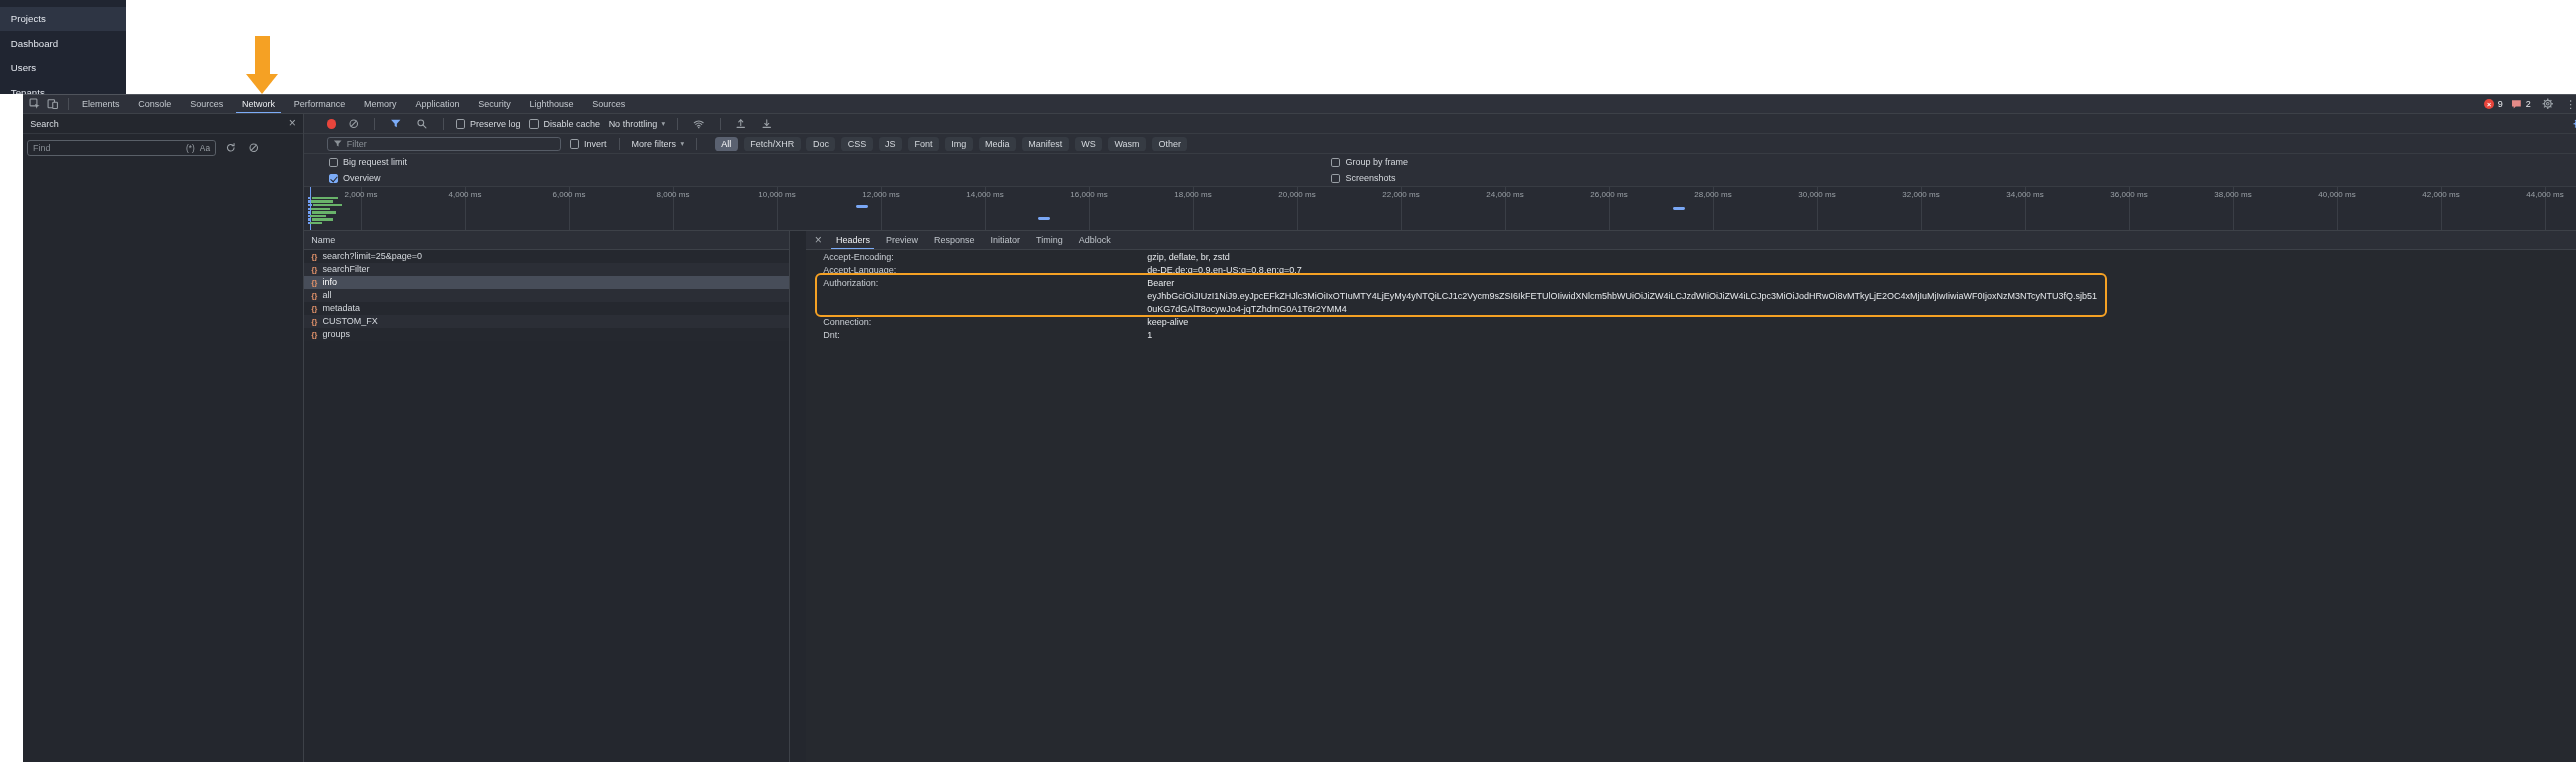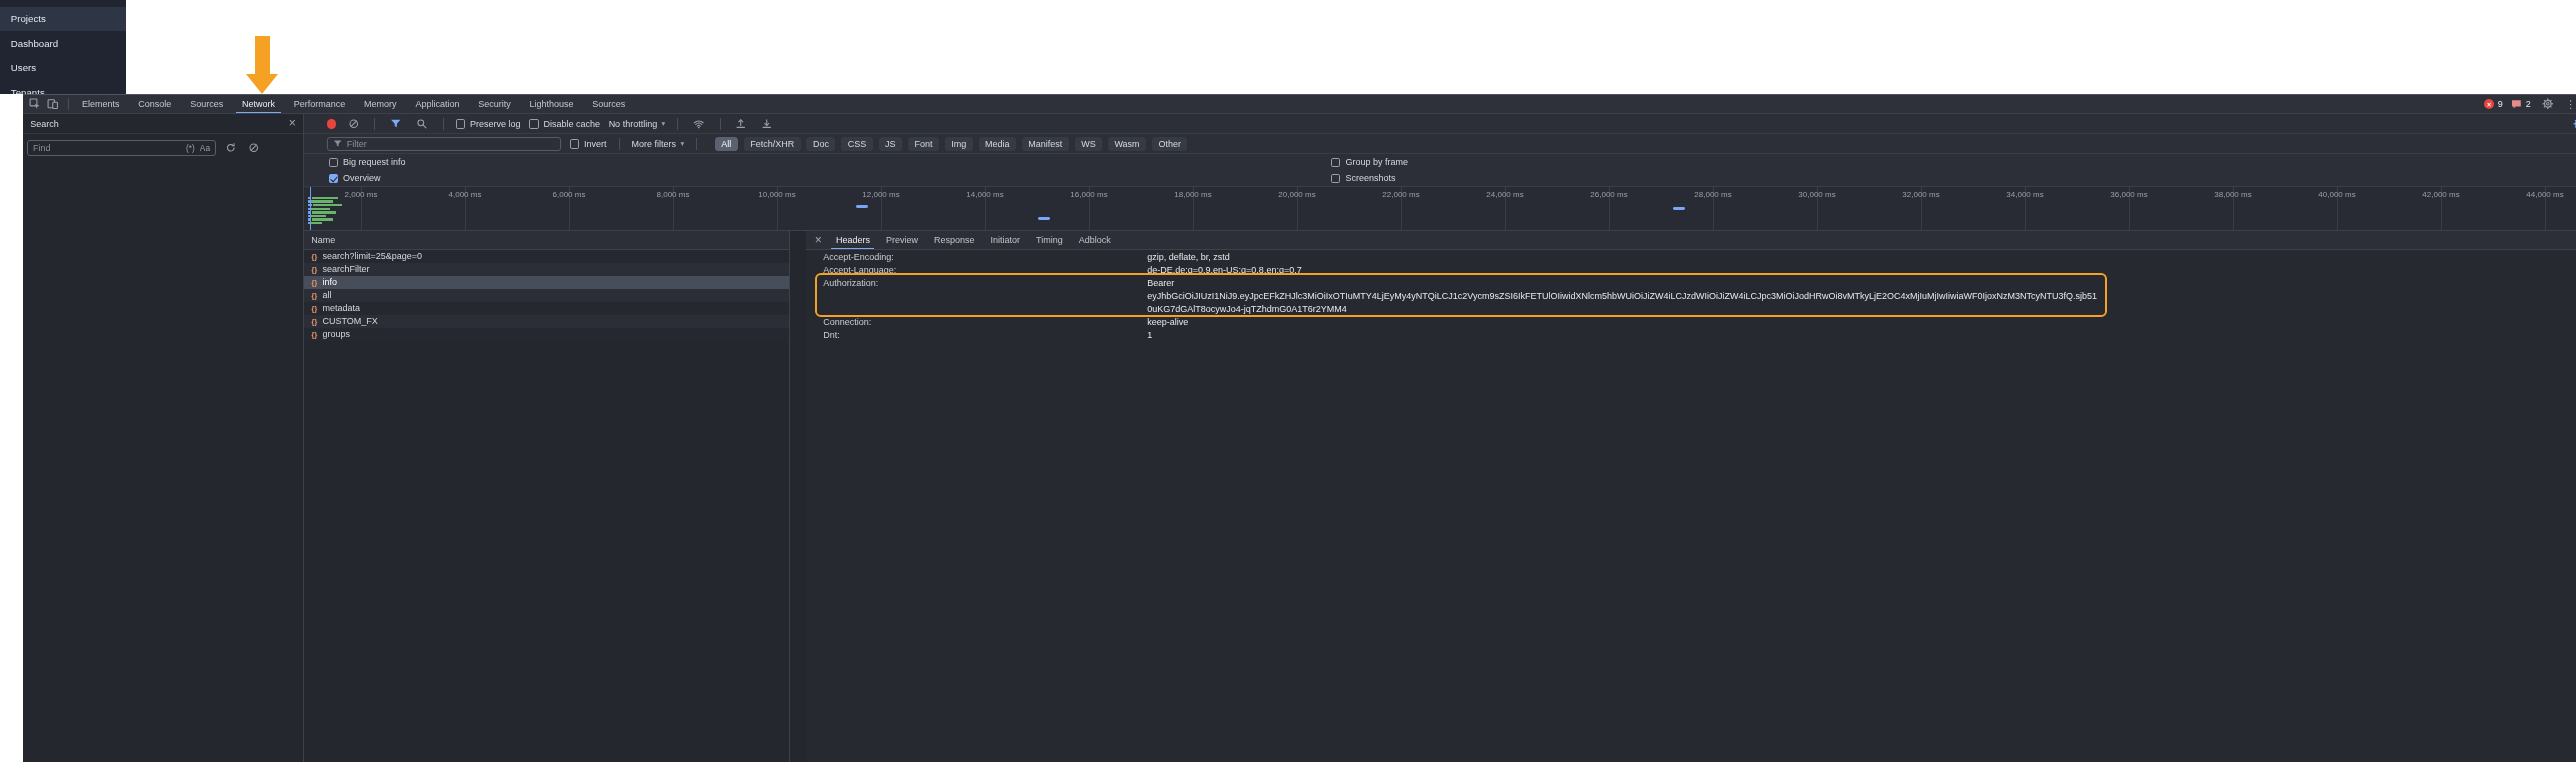--- a/index.html
+++ b/index.html
@@ -409,21 +409,21 @@
 
             <span class="chip">Wasm</span>
 
             <span class="chip">Other</span>
           </div>
       </div>
 
       <div class="cb-row">
         <label class="cb-wrap">
           <span class="cb"></span>
-          <span>Big request info</span>
+          <span>Big request limit</span>
         </label>
         <label class="cb-wrap cb-col2">
           <span class="cb"></span>
           <span>Group by frame</span>
         </label>
       </div>
       <div class="cb-row">
         <label class="cb-wrap">
           <span class="cb checked"></span>
           <span>Overview</span>

